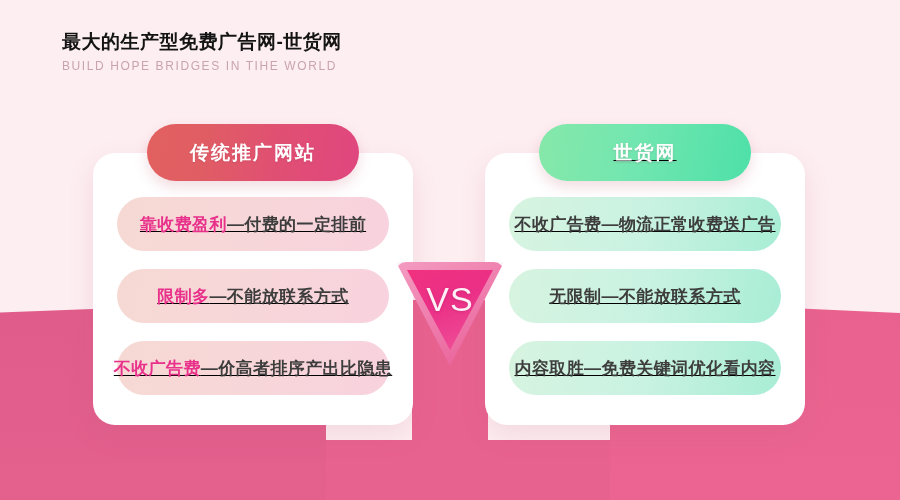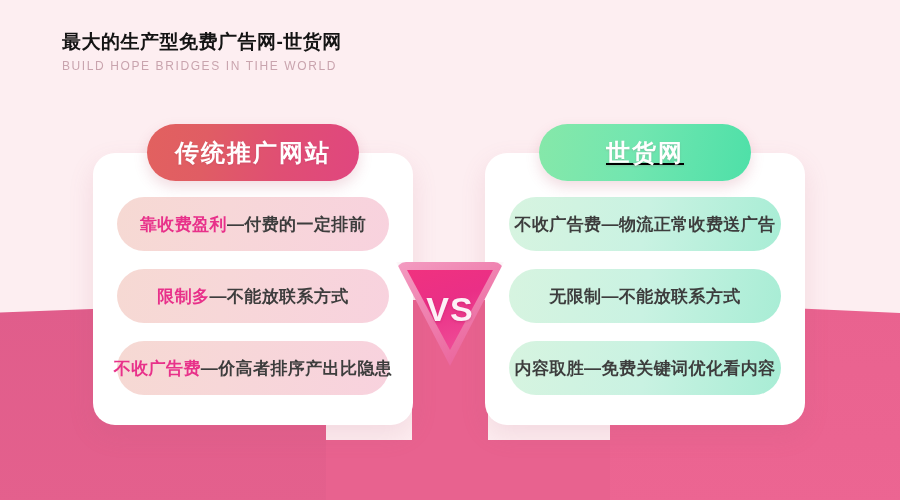--- a/index.html
+++ b/index.html
@@ -111,37 +111,38 @@
   }
   .pill-head.red {
     background: linear-gradient(100deg, #e2615f 0%, #e05d64 28%, #e04f73 62%, #e0467f 100%);
   }
   .pill-head.green {
     background: linear-gradient(100deg, #86e8a9 0%, #72e6b0 45%, #4ee0a8 100%);
     text-decoration: underline;
   }
   .pill-head-label {
     color: #ffffff;
-    font-size: 24px;
+    font-size: 19px;
     font-weight: bold;
     letter-spacing: 2px;
     text-shadow: 0 1px 2px rgba(140, 40, 70, 0.18);
   }
 
   .card {
     position: relative;
     margin-top: -28px;
     width: 320px;
     height: 272px;
     background: #ffffff;
     border-radius: 22px;
     box-shadow: 0 10px 26px rgba(185, 90, 120, 0.14);
     padding-top: 44px;
     box-sizing: border-box;
     z-index: 2;
+    text-decoration: underline;
   }
 
   .item {
     width: 272px;
     height: 54px;
     margin: 0 auto 18px auto;
     border-radius: 27px;
     display: flex;
     align-items: center;
     justify-content: center;
@@ -189,25 +190,25 @@
     top: 8px;
     width: 86px;
     height: 80px;
     background: linear-gradient(160deg, #f0327f 0%, #ea2f86 40%, #f0539b 100%);
     clip-path: polygon(50% 100%, 0% 0%, 100% 0%);
   }
   .vs-label {
     position: absolute;
     left: 0;
     right: 0;
-    top: 28px;
+    top: 18px;
     text-align: center;
     color: #ffffff;
     font-size: 34px;
-    font-weight: bold;
+    font-weight: normal;
     letter-spacing: 1px;
     text-shadow: 0 1px 3px rgba(160, 20, 80, 0.35);
     opacity: 0.93;
   }
 </style>
 </head>
 <body>
 
 <div id="stage">
 

